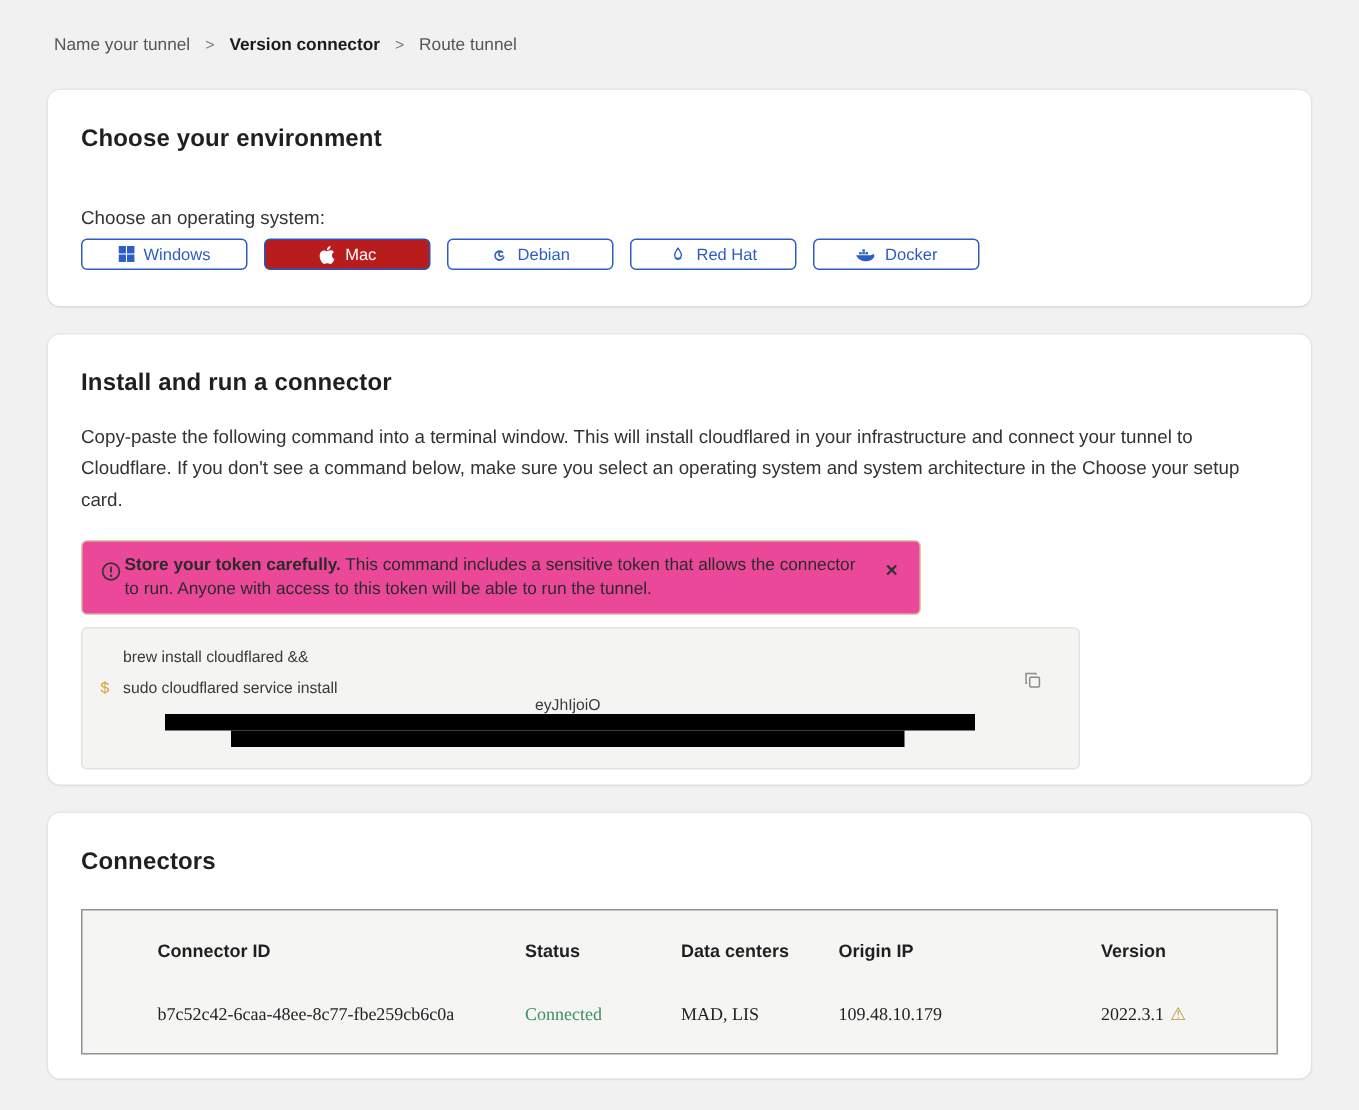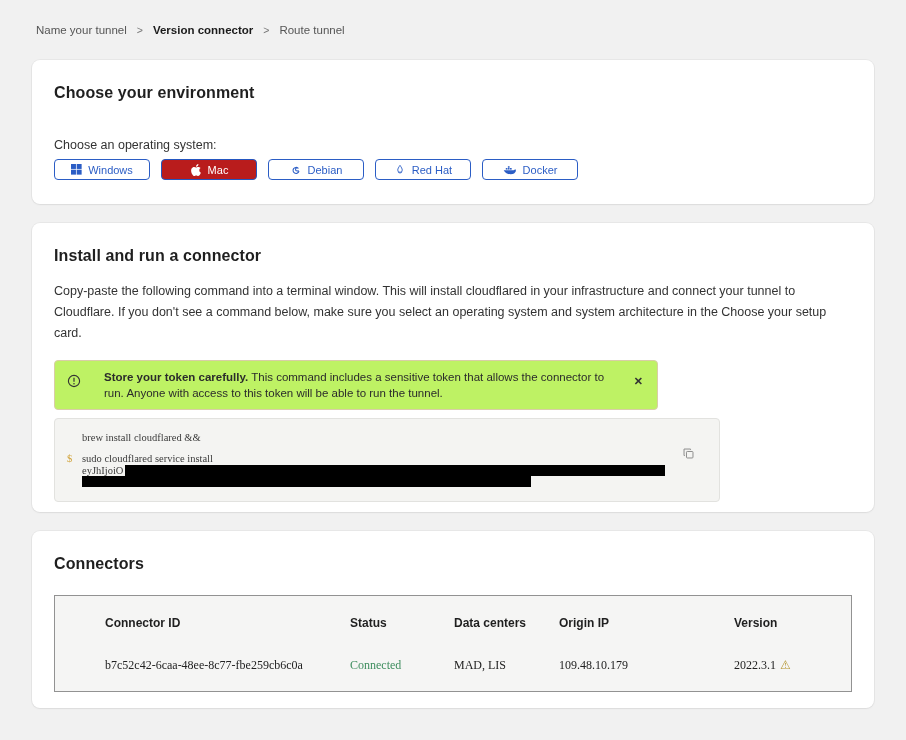--- a/index.html
+++ b/index.html
@@ -29,74 +29,74 @@
     box-shadow: 0 0 0 1px rgba(0,0,0,0.04), 0 1px 2px rgba(0,0,0,0.05);
     padding: 24px 22px;
     margin-bottom: 19px;
   }
   .card-title { font-size: 16px; font-weight: bold; color: #1f1f1f; letter-spacing: .1px; }
 
   
   .os-label { font-size: 12.5px; color: #333; margin-top: 36px; margin-bottom: 7px; }
   .os-row { display: flex; gap: 11px; }
   .os-btn {
-    width: 96px; height: 21px;
+    width: 111px; height: 21px;
     display: flex; align-items: center; justify-content: center; gap: 6px;
     background: #fff;
     border: 1px solid #2b5dc5;
     color: #2b5dc5;
     border-radius: 4px;
     font-family: "Liberation Sans", sans-serif;
     font-size: 11px;
     cursor: pointer;
   }
   .os-btn.selected { background: #b91c1c; color: #fff; border-color: #2456c0; }
   .os-icon { display: inline-flex; align-items: center; }
   .os-icon svg { display: block; }
 
   
   .install-desc {
     font-size: 12.5px; color: #333; line-height: 21px;
     margin-top: 16px; max-width: 800px;
   }
   .warning-banner {
-    width: 604px; min-height: 46px;
+    width: 560px; min-height: 46px;
     margin-top: 16px;
-    background: #bef264;
+    background: #ec4899;
     border: 1px solid #d9cda6;
     border-radius: 4px;
     display: flex; align-items: flex-start;
     padding: 8px 12px 8px 12px;
-    gap: 23px;
+    gap: 2px;
   }
   .warning-banner .warn-circle { margin-top: 5px; color: #333; flex: 0 0 auto; }
   .warning-text { font-size: 11.5px; line-height: 16px; color: #2b2b2b; flex: 1 1 auto; padding-right: 6px; }
   .warning-text b { font-weight: bold; }
   .banner-close {
     background: none; border: none; cursor: pointer;
     font-size: 11px; font-weight: bold; color: #333;
     margin-top: 7px; margin-right: 2px; line-height: 1;
   }
   .code-block {
     position: relative;
     width: 666px;
     margin-top: 8px;
     background: #f4f4f2;
     border: 1px solid #e2e2df;
     border-radius: 4px;
     padding: 13px 44px 14px 12px;
-    font-family: Liberation Serif, serif;
+    font-family: Liberation Sans, sans-serif;
     font-size: 10.5px;
     color: #3a3a3a;
   }
   .code-grid { display: grid; grid-template-columns: 15px 1fr; column-gap: 0; }
   .code-line { white-space: pre; line-height: 12px; }
   .code-gap { height: 9px; }
   .prompt { color: #d2a53e; line-height: 12px; }
-  .token-line { line-height: 11px; display: flex; align-items: center; }
+  .token-line { line-height: 11px; display: flex; align-items: center; flex-direction: column; }
   .redact-bar { background: #000; height: 11px; display: inline-block; }
   .redact-bar.bar1 { width: 540px; margin-left: 2px; }
   .redact-bar.bar2 { width: 449px; margin-top: 0px; }
   .copy-btn {
     position: absolute; right: 24px; top: 28px;
     background: none; border: none; cursor: pointer; color: #8a8a8a; padding: 0;
   }
 
   
   .connectors-table {

